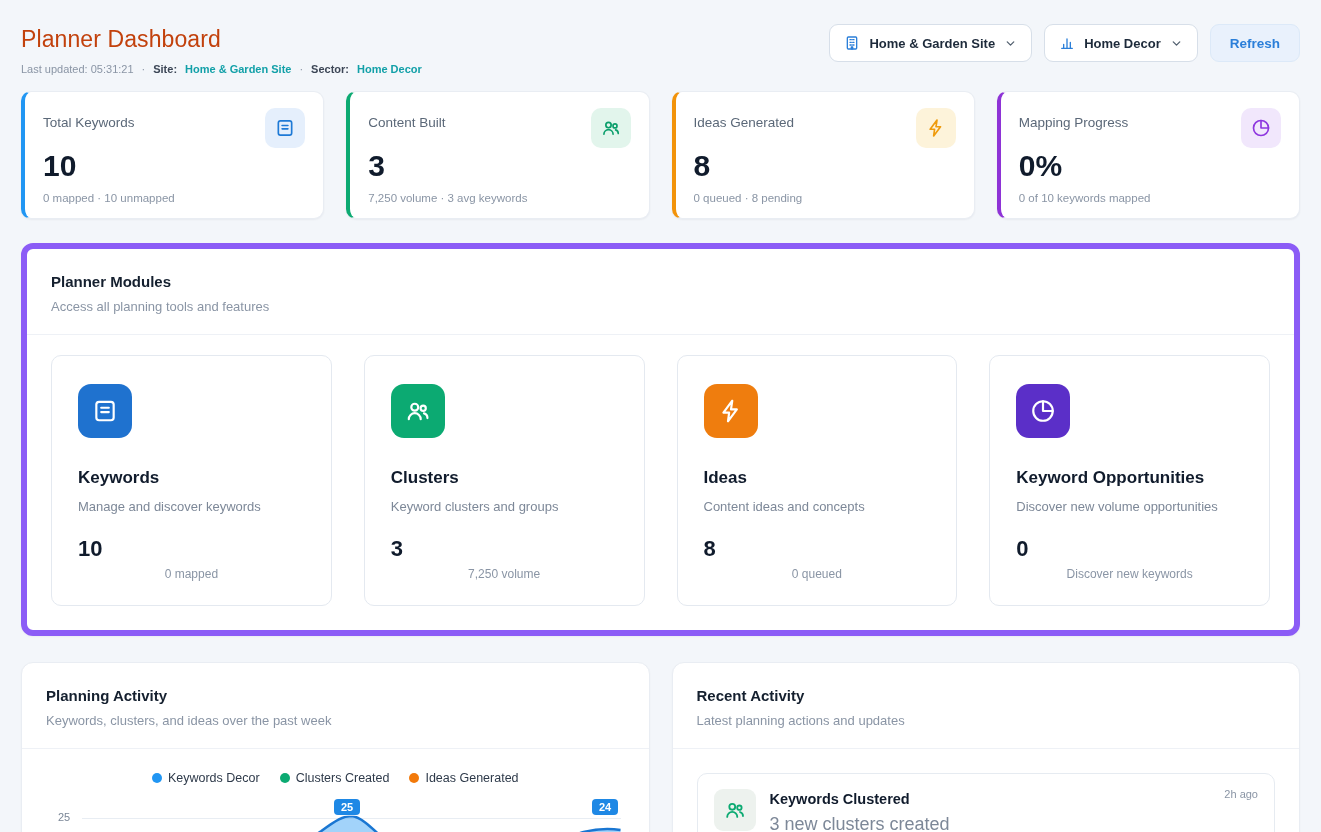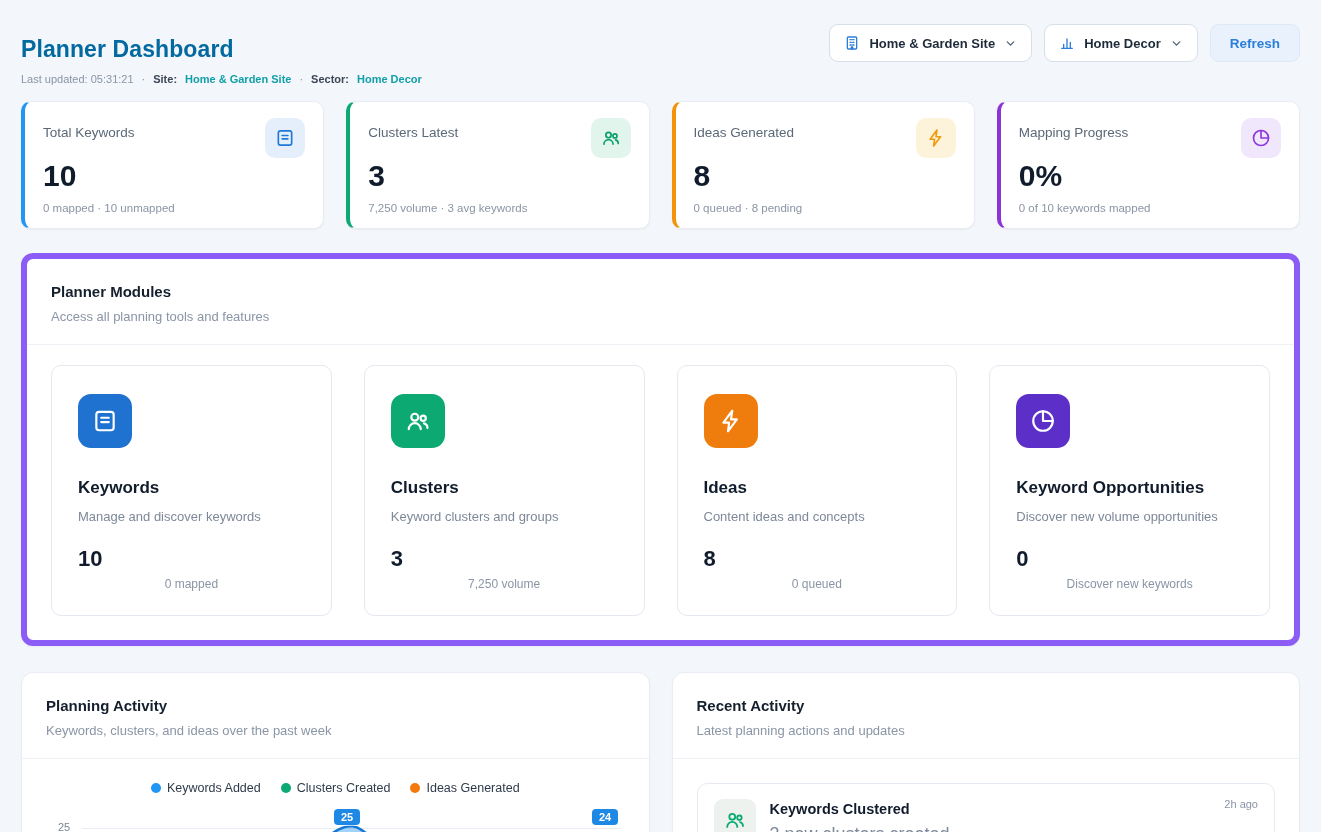--- a/index.html
+++ b/index.html
@@ -6,21 +6,21 @@
   html,body { width:1321px; height:832px; overflow:hidden; }
   body {
     background:#f3f6fa;
     font-family:"Liberation Sans","DejaVu Sans",sans-serif;
     color:#15202f;
   }
   .page { padding:16px 21px; }
 
   
   .topbar { display:flex; justify-content:space-between; align-items:flex-start; }
-  .page-title { font-size:23px; font-weight:700; color:#0369a1; margin-top:20px; letter-spacing:.1px; }
+  .page-title { font-size:23px; font-weight:400; color:#c2410c; margin-top:10px; letter-spacing:.1px; }
   .meta { margin-top:10px; font-size:11px; color:#8a95a5; display:flex; align-items:center; gap:8px; }
   .meta .lbl { color:#3c4656; font-weight:700; }
   .meta .link { color:#12a0a8; font-weight:700; text-decoration:none; cursor:pointer; }
   .controls { display:flex; gap:12px; margin-top:8px; align-items:center; }
   .select-btn {
     display:flex; align-items:center; gap:9px; height:38px; padding:0 14px;
     background:#fff; border:1px solid #d7dfe9; border-radius:9px;
     font-size:13px; font-weight:700; color:#1d2a3a; cursor:pointer; font-family:inherit;
   }
   .select-btn .lead-ic { color:#2b7fd9; display:flex; }
@@ -172,21 +172,21 @@
               <path d="M8.5 9h7M8.5 13h7"></path>
             </svg>
         </div>
       </div>
       <div class="stat-value">10</div>
       <div class="stat-detail">0 mapped · 10 unmapped</div>
     </div>
 
     <div class="stat acc-green">
       <div class="stat-top">
-        <div class="stat-label">Clusters Latest</div>
+        <div class="stat-label">Content Built</div>
         <div class="iconbox tint-green">
           <svg viewBox="0 0 24 24" fill="none" stroke="currentColor" stroke-width="2" stroke-linecap="round" stroke-linejoin="round">
               <circle cx="9" cy="8.5" r="3.2"></circle>
               <path d="M3.5 19.5c0-3 2.5-5.5 5.5-5.5s5.5 2.5 5.5 5.5"></path>
               <circle cx="16.8" cy="9.5" r="2.4"></circle>
               <path d="M17.5 14.2c2 .5 3.2 2.2 3.2 4.3"></path>
             </svg>
         </div>
       </div>
       <div class="stat-value">3</div>
@@ -287,21 +287,21 @@
   <div class="bottom">
 
     <div class="panel">
       <div class="sec-title">Planning Activity</div>
       <div class="sec-sub">Keywords, clusters, and ideas over the past week</div>
       <div class="full-divider"></div>
 
       <div class="legend">
         <div class="legend-item">
           <span class="dot dot-blue"></span>
-          <span>Keywords Added</span>
+          <span>Keywords Decor</span>
         </div>
         <div class="legend-item">
           <span class="dot dot-green"></span>
           <span>Clusters Created</span>
         </div>
         <div class="legend-item">
           <span class="dot dot-orange"></span>
           <span>Ideas Generated</span>
         </div>
       </div>

